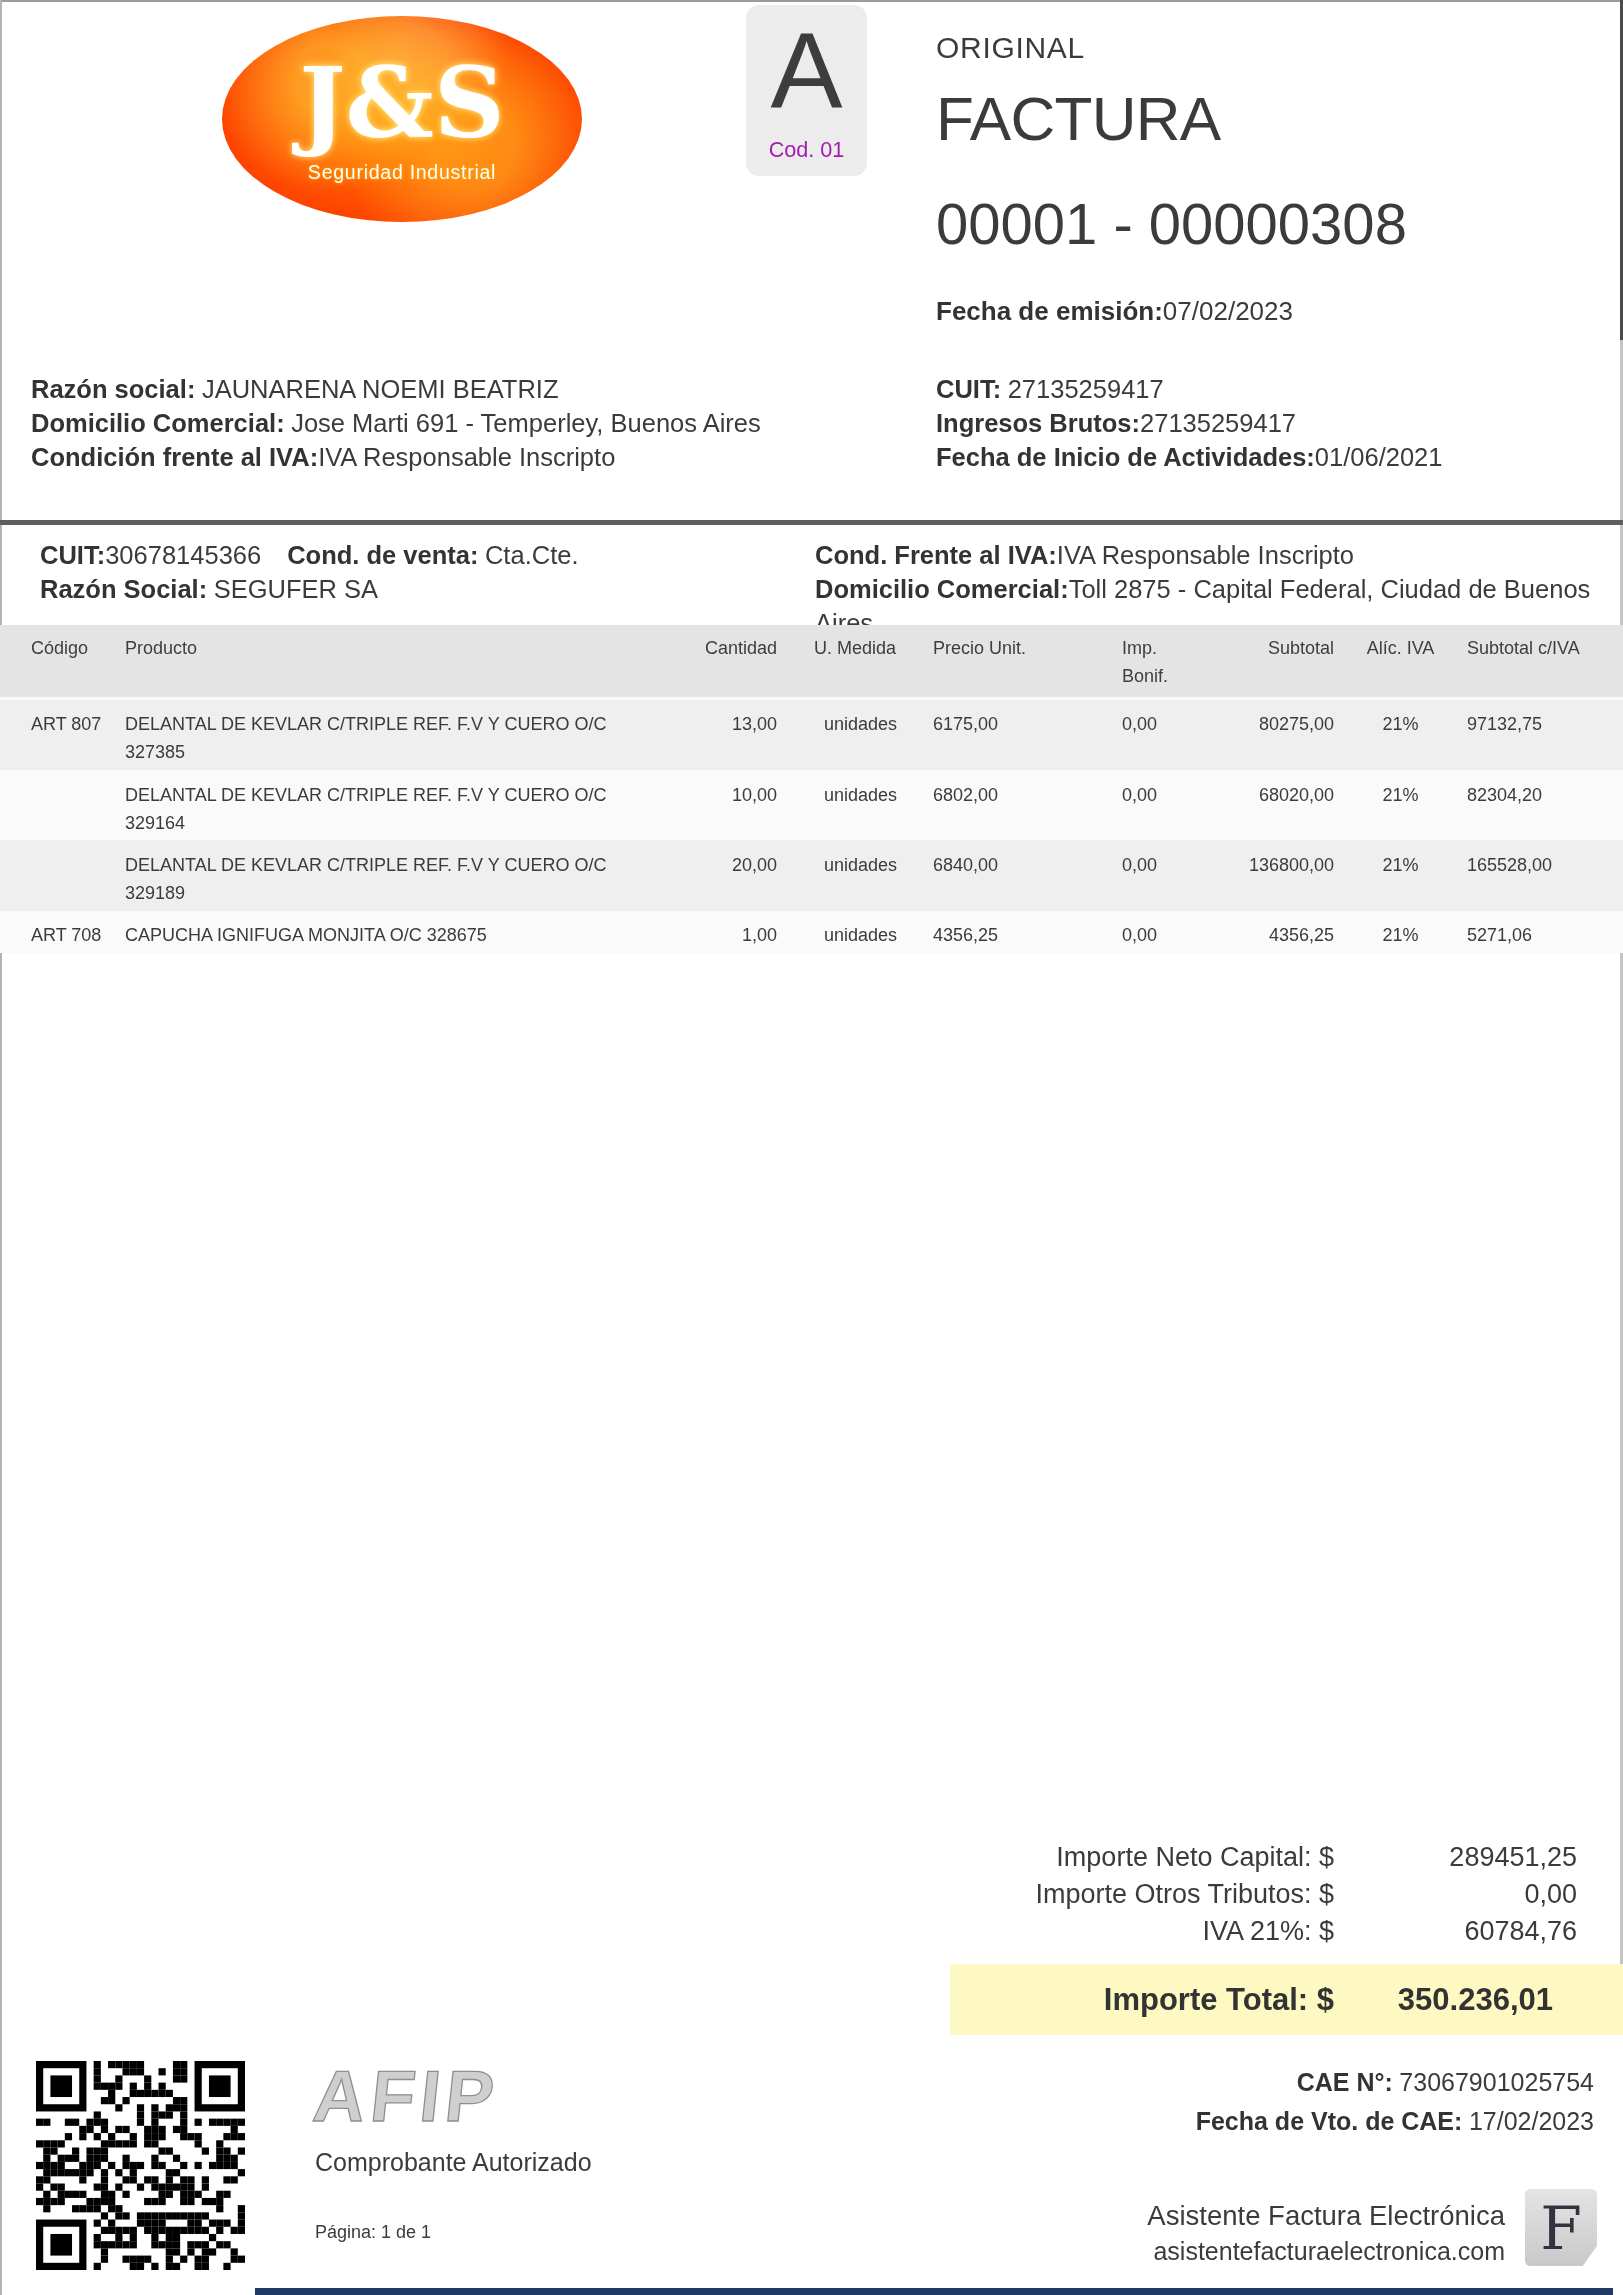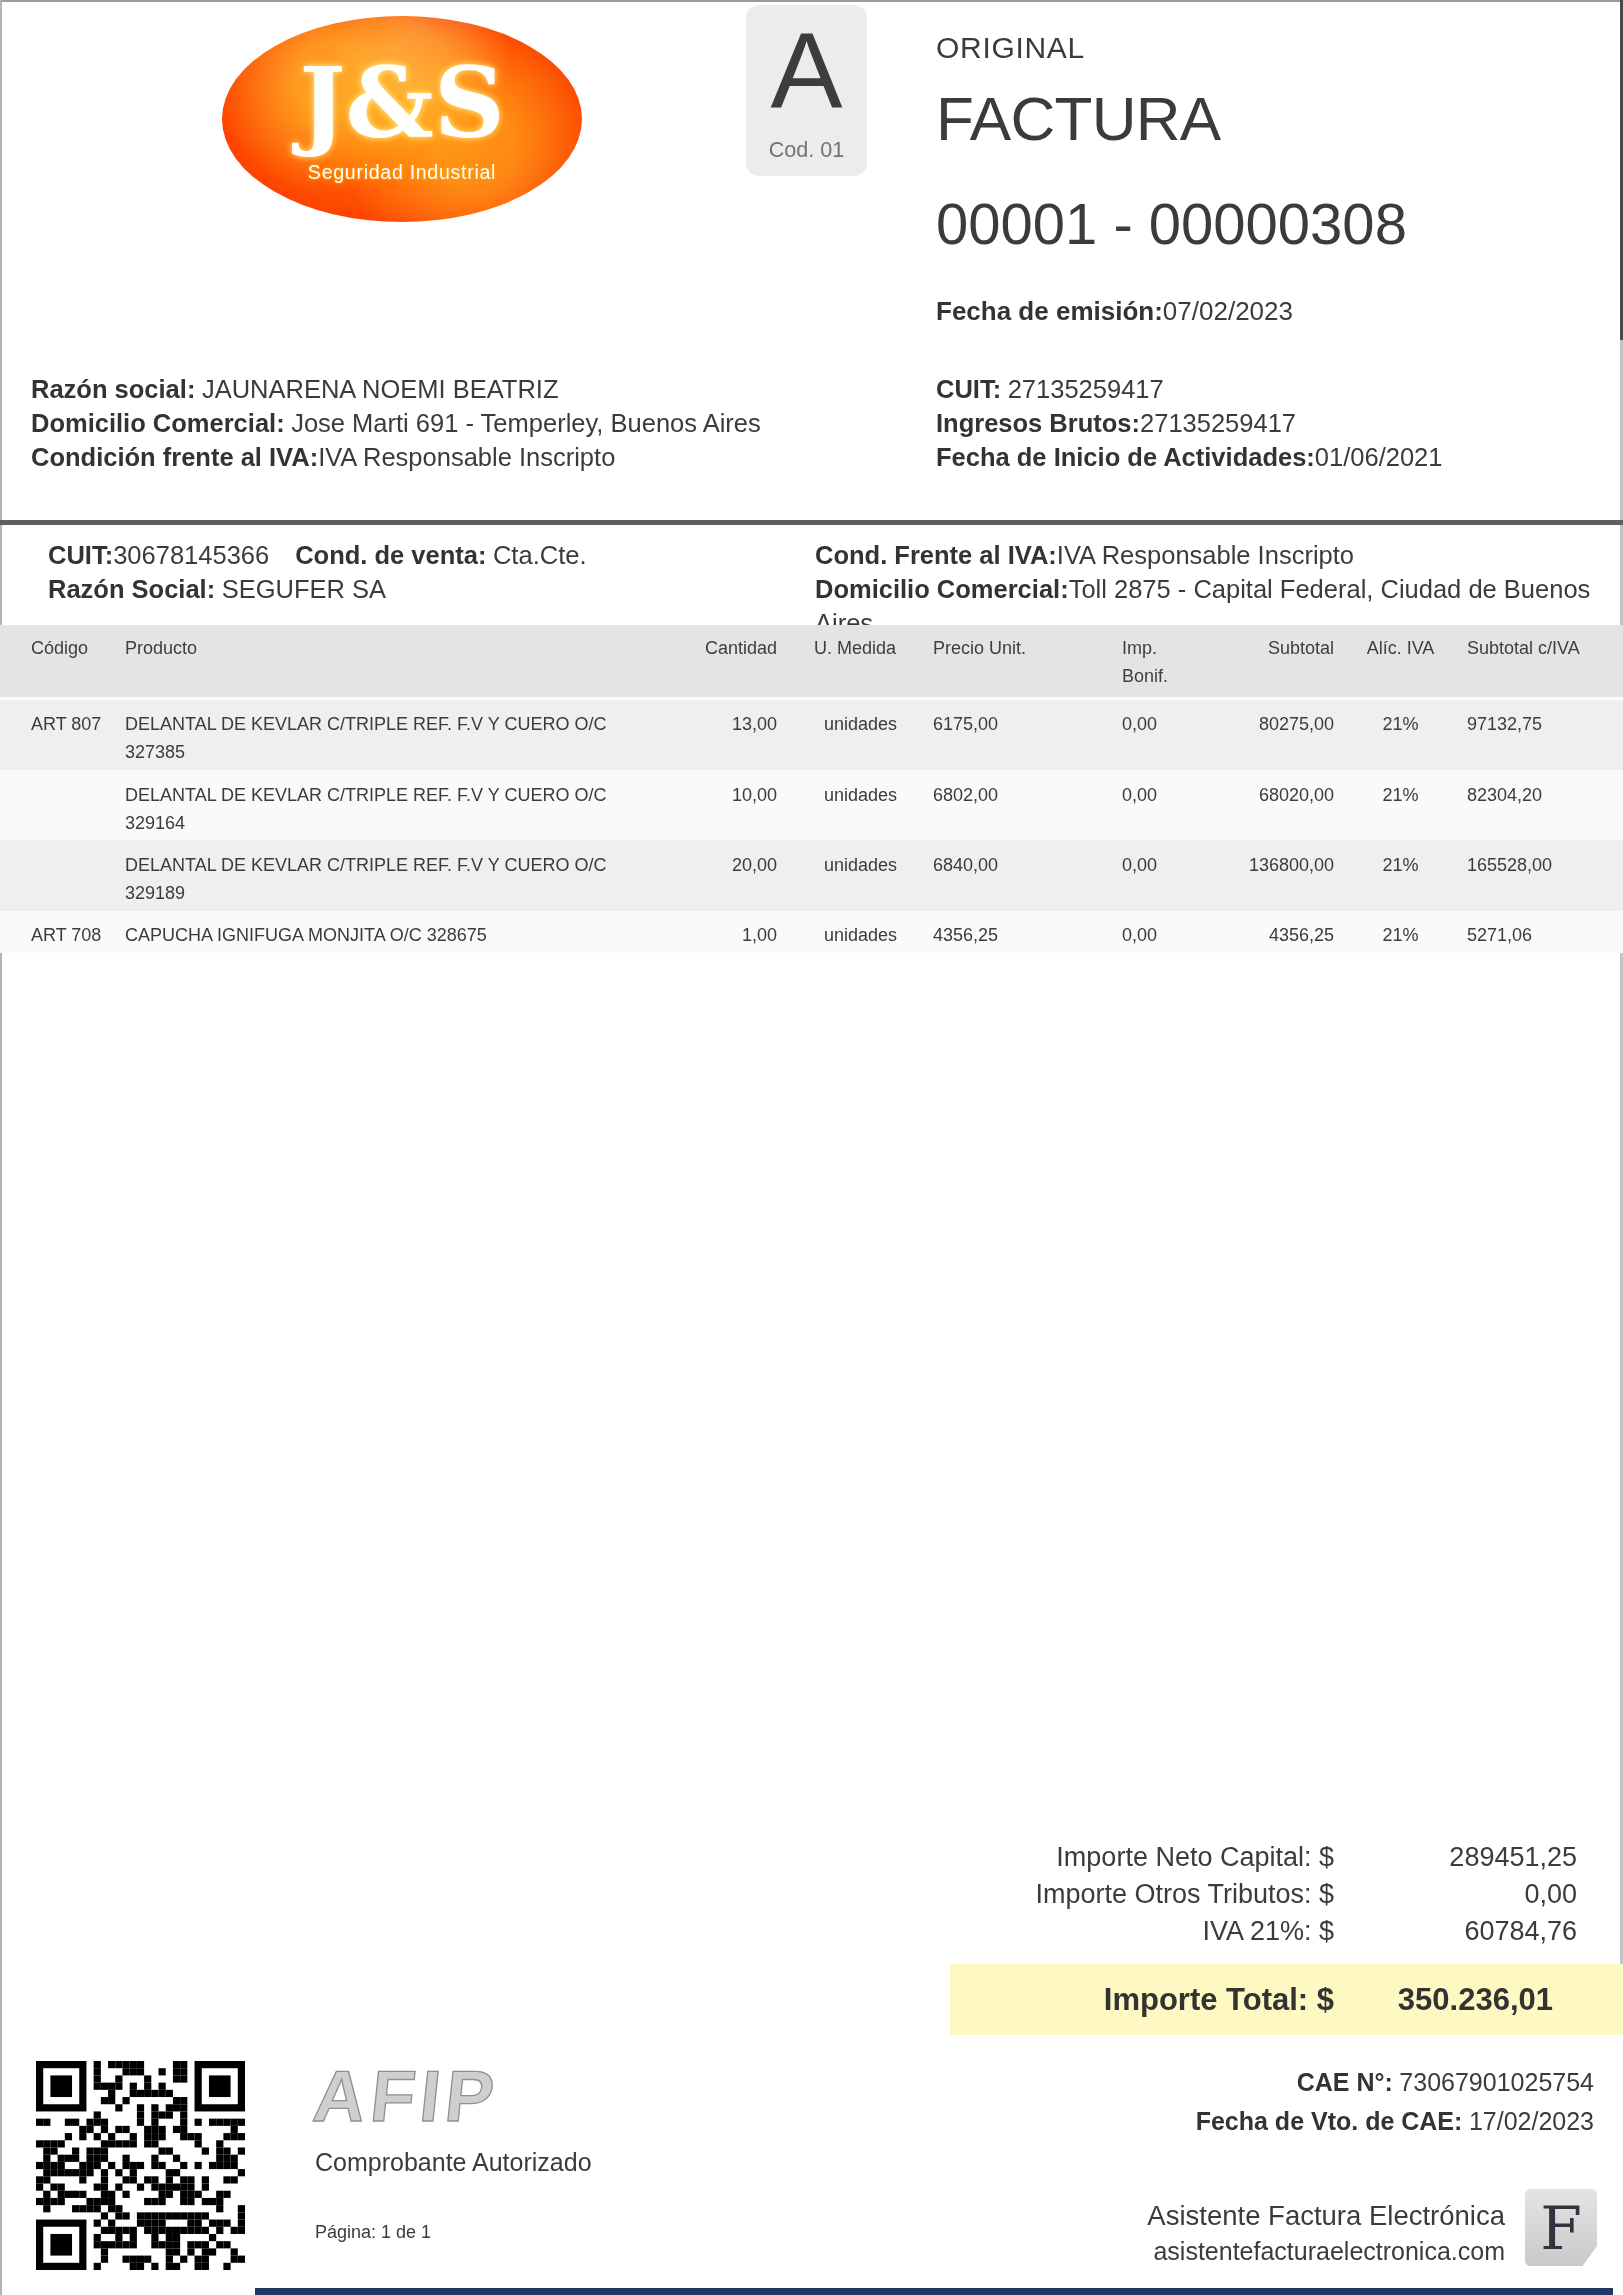--- a/index.html
+++ b/index.html
@@ -23,32 +23,32 @@
           radial-gradient(circle at 55% 20%, rgba(255,230,120,.4) 0 10%, transparent 35%),
           radial-gradient(ellipse at 50% 50%, #ff8800 0%, #ff5a00 45%, #fc3d00 78%, #f23800 100%);
         display:flex;flex-direction:column;align-items:center;justify-content:center;}
   .logo-brand{font-family:"DejaVu Serif",serif;font-weight:bold;font-size:98px;line-height:98px;
         color:#fff;text-shadow:0 0 7.9px rgba(255,255,160,.9);}
   .logo-tag{font-size:19.6px;color:#fff;margin-top:9.2px;letter-spacing:0.7px;
         text-shadow:0 0 3.9px #ffb400,0 0 2px #ff7a00;}
   .letter-box{position:absolute;left:746px;top:5.2px;width:121px;height:171px;background:#ececec;
         border-radius:13px;text-align:center;}
   .letter{font-size:108px;line-height:115px;color:#3d3d3d;margin-top:7.9px;}
-  .letter-code{font-size:21.6px;color:#737373;margin-top:9.2px;}
+  .letter-code{font-size:21.6px;color:#a21caf;margin-top:9.2px;}
   .hdr-right{position:absolute;left:936px;top:31px;width:654px;}
   .copy{font-size:30px;letter-spacing:0.7px;}
   .doctype{font-size:62px;margin-top:18.3px;letter-spacing:-0.7px;}
   .number{font-size:58px;margin-top:36px;}
   .emission{font-size:26px;margin-top:39px;}
 
   
   .seller-left{position:absolute;left:31px;top:372px;width:772px;font-size:25.5px;line-height:34px;}
   .seller-right{position:absolute;left:936px;top:372px;width:654px;font-size:25.5px;line-height:34px;}
   .divider{position:absolute;left:0;top:520px;width:1623px;height:4.6px;background:#5f5f5f;}
-  .cust-left{position:absolute;left:48px;top:538px;width:753px;font-size:25.5px;line-height:34px;}
+  .cust-left{position:absolute;left:40px;top:538px;width:753px;font-size:25.5px;line-height:34px;}
   .cust-right{position:absolute;left:815px;top:538px;width:824px;font-size:25.5px;line-height:34px;}
   .gap40{margin-right:26px;}
 
   
   table.items{position:absolute;left:0;top:625px;width:1623px;border-collapse:separate;border-spacing:0;
         table-layout:fixed;font-size:18px;line-height:28px;}
   table.items th{font-weight:400;background:#e4e4e4;vertical-align:top;padding-top:9.2px;padding-bottom:6.5px;
         border-bottom:3.9px solid #fbfbfb;color:#3e3e3e;text-align:left;}
   table.items td{vertical-align:top;padding-top:10.5px;padding-bottom:3.9px;}
   table.items tbody tr:nth-child(odd){background:#efefef;}

